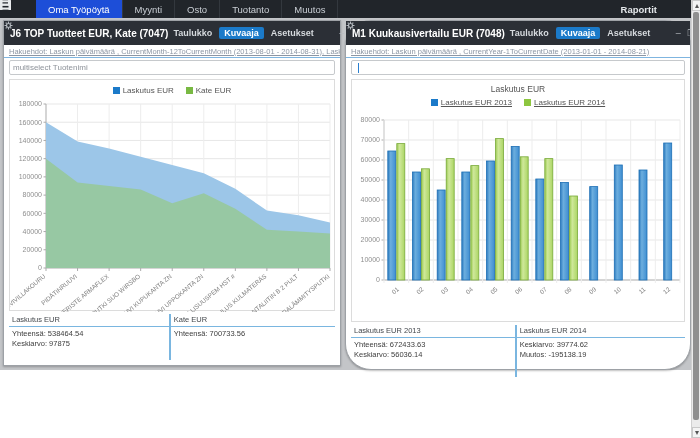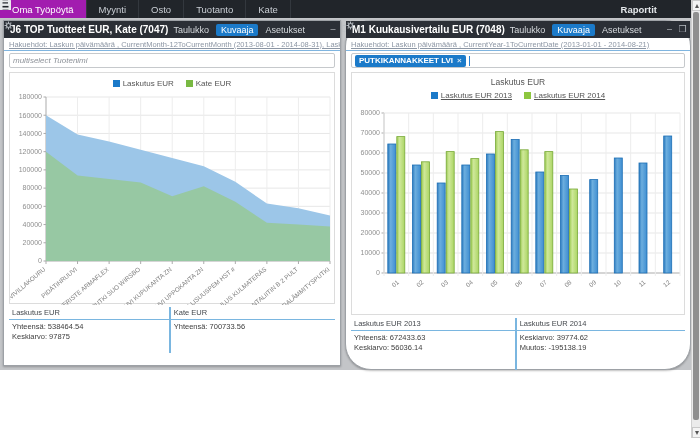--- a/index.html
+++ b/index.html
@@ -4,48 +4,48 @@
 <style>
   * { box-sizing: border-box; margin: 0; padding: 0; }
   html,body { width:700px; height:438px; background:#fff; overflow:hidden;
     font-family:"Liberation Sans", sans-serif; position:relative; }
 
   
   .navbar { position:absolute; top:0; left:0; width:691px; height:18px;
     background:#21252a; display:flex; align-items:stretch; z-index:5; }
   .nav-item { color:#c9ced4; font-size:9.5px; padding:0 12px; display:flex;
     align-items:center; border-right:1px solid #33383e; cursor:pointer; }
-  .nav-item.active { background:#a21caf; color:#fff; }
+  .nav-item.active { background:#1d4ed8; color:#fff;margin-left:36px; }
   .nav-right { margin-left:auto; display:flex; align-items:center; gap:7px; padding-right:6px; }
   .nav-reports { color:#e3e6e9; font-size:9.5px; font-weight:bold; }
   .nav-ic { display:flex; align-items:center; cursor:pointer; }
 
   .desktop { position:absolute; top:18px; left:0; width:691px; height:352px; background:#c3c5c8; }
 
   
   .panel { position:absolute; background:#fff; border:1px solid #9da1a6; box-shadow:0 1px 2px rgba(0,0,0,.25); }
   #panel-left  { top:20px; left:3px;   width:338px; height:346px; }
   #panel-right { top:20px; left:345px; width:346px; height:350px;border-radius:26px; }
 
-  .p-header { height:17px; background:#2b2f36; display:flex; align-items:center; padding:0 3px 0 6px; }
+  .p-header { height:24px; background:#2b2f36; display:flex; align-items:center; padding:0 3px 0 6px; }
   .p-title { color:#fff; font-size:10px; font-weight:bold; white-space:nowrap; }
-  .p-tabs { margin-left:auto; display:flex; align-items:center; gap:2px; }
+  .p-tabs { margin-left:auto; display:flex; align-items:center; gap:2px;font-weight:bold; }
   .tab { color:#d6dade; font-size:9px; padding:1px 5px; border-radius:2px; cursor:pointer; }
   .tab.active { background:#1b7ac9; color:#fff; }
   .win-ctrls { display:flex; align-items:center; gap:3px; margin-left:5px; }
   .wc { color:#b7bcc2; font-size:9px; line-height:9px; cursor:pointer; width:10px; text-align:center; }
 
   .p-cond { height:13px; border-bottom:1px solid #7fb5e0; display:flex; align-items:center;
     padding:0 5px; overflow:hidden; }
   .p-cond span { font-size:7.5px; color:#8c96a4; text-decoration:underline; white-space:nowrap; }
 
   .p-filter { padding:2px 5px; }
   .filter-box { height:15px; border:1px solid #c6c9cc; border-radius:2px; background:#fff;
     display:flex; align-items:center; padding:0 3px; }
-  .placeholder { font-size:8px; color:#8d9299;font-style:italic; }
+  .placeholder { font-size:8px; color:#8d9299; }
   .chip { background:#1b7ac9; color:#fff; font-size:8px; font-weight:bold; border-radius:2px;
     padding:1.5px 4px; display:flex; align-items:center; gap:4px; height:12px; }
   .chip .x { color:#cfe3f5; font-size:8px; cursor:pointer; }
   .caret { width:1px; height:10px; background:#2a7fd0; margin-left:3px; }
 
   .chart-box { margin:2px 5px; border:1px solid #dcdcdc; background:#fff; position:relative; }
   #chart0 { height:232px; }
   #chart1 { height:243px; }
   .c-title { position:absolute; top:4px; left:0; right:0; text-align:center;
     font-size:8.5px; color:#555; }
@@ -81,21 +81,21 @@
     background:#8f8f8f; border-radius:2px; cursor:grab; }
 </style>
 </head>
 <body>
 
 <div class="navbar">
   <div class="nav-item active">Oma Työpöytä</div>
   <div class="nav-item">Myynti</div>
   <div class="nav-item">Osto</div>
   <div class="nav-item">Tuotanto</div>
-  <div class="nav-item">Kate</div>
+  <div class="nav-item">Muutos</div>
   <div class="nav-right">
     <span class="nav-reports">Raportit</span>
     <span class="nav-ic">
       <svg width="11" height="10">
           <rect x="0" y="6" width="2.6" height="4" fill="#e8eaec"></rect>
           <rect x="4" y="3" width="2.6" height="7" fill="#e8eaec"></rect>
           <rect x="8" y="0" width="2.6" height="10" fill="#e8eaec"></rect>
         </svg>
     </span>
     <span class="nav-ic">
@@ -256,24 +256,20 @@
       <span class="wc">–</span>
       <span class="wc">❒</span>
       <span class="wc">×</span>
     </span>
   </div>
   <div class="p-cond">
     <span>Hakuehdot: Laskun päivämäärä , CurrentYear-1ToCurrentDate (2013-01-01 - 2014-08-21)</span>
   </div>
   <div class="p-filter">
     <div class="filter-box">
-      <span class="chip">
-        <span>PUTKIKANNAKKEET LVI</span>
-        <span class="x">×</span>
-      </span>
       <span class="caret"></span>
     </div>
   </div>
   <div class="chart-box" id="chart1">
       <div class="c-title">Laskutus EUR</div>
       <div class="c-legend"><span class="leg-item"><span class="leg-sw" style="background:#1b7ac9"></span>Laskutus EUR 2013</span><span class="leg-item"><span class="leg-sw" style="background:#8dc63f"></span>Laskutus EUR 2014</span></div>
       <svg width="334" height="243">
         <defs>
           <linearGradient id="g1_0" x1="0" y1="0" x2="1" y2="0">
             <stop offset="0%" stop-color="#2e7cc0"></stop>

